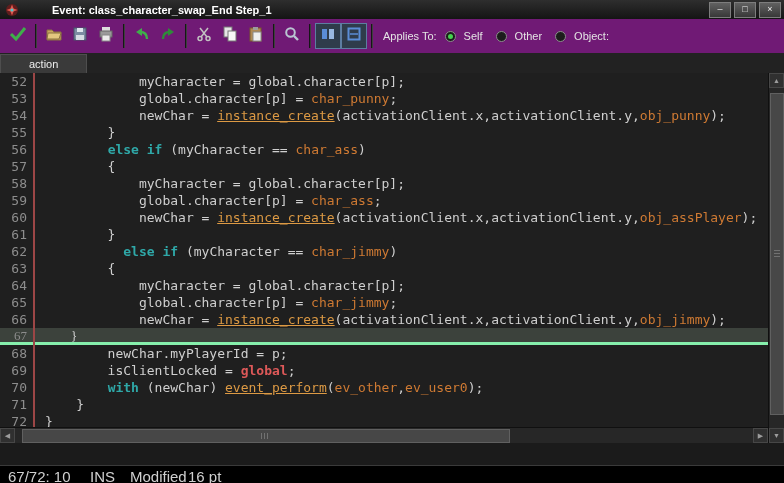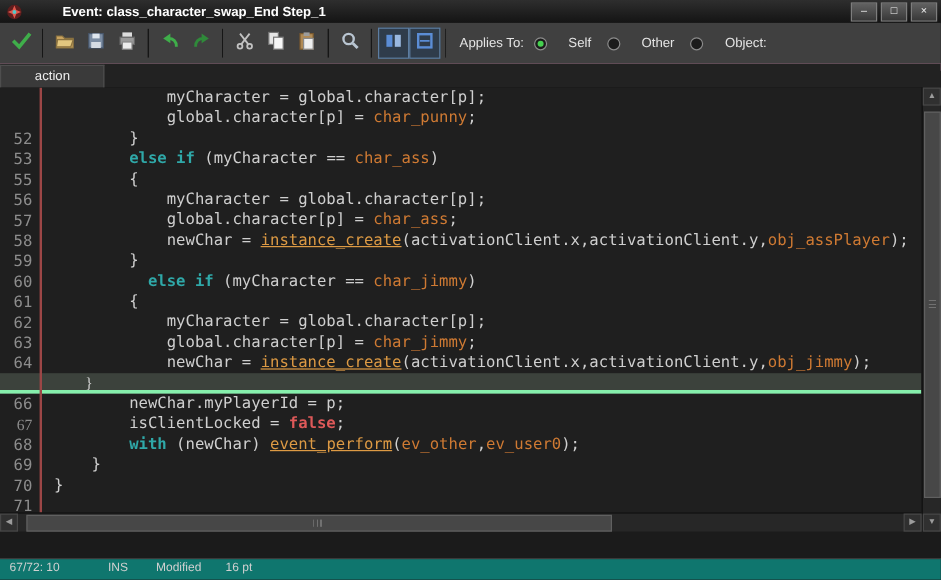--- a/index.html
+++ b/index.html
@@ -10,45 +10,45 @@
   .titlebar{position:absolute;top:0;left:0;right:0;height:19px;
     background:linear-gradient(#2e2e2e,#141414);border-bottom:1px solid #000;
     display:flex;align-items:center;padding:0 3px;}
   .title-icon{width:14px;height:14px;margin:0 5px 0 2px;flex:none;}
   .title-text{flex:1;color:#ffffff;font-size:11px;font-weight:bold;white-space:nowrap;padding-left:28px;}
   .win-btn{flex:none;width:20px;height:14px;margin-left:3px;
     background:linear-gradient(#616161,#383838);border:1px solid #7d7d7d;
     color:#eeeeee;font-size:9px;line-height:12px;text-align:center;cursor:default;}
 
   
-  .toolbar{position:absolute;top:19px;left:0;right:0;height:34px;background:#404040;
+  .toolbar{position:absolute;top:19px;left:0;right:0;height:34px;background:#701a75;
     border-bottom:6px solid #f9a8d4;display:flex;align-items:center;padding:0 5px;}
   .tb-btn{width:26px;height:26px;display:flex;align-items:center;justify-content:center;flex:none;}
   .tb-btn.pressed{width:24px;height:24px;background:#2f3c4b;border:1px solid #5d7da1;}
   .tb-sep{width:2px;height:24px;margin:0 4px;flex:none;
     background:linear-gradient(to right,#161616 50%,#3f3f3f 50%);}
   .applies-label{color:#e4e4e4;font-size:11px;margin:0 8px 0 6px;white-space:nowrap;}
-  .radio{display:flex;align-items:center;margin-right:13px;color:#e4e4e4;font-size:11px;gap:18px;}
+  .radio{display:flex;align-items:center;margin-right:13px;color:#e4e4e4;font-size:11px;gap:8px;}
   .radio-circle{width:11px;height:11px;border-radius:50%;border:1px solid #8c8c8c;
     background:#1c1c1c;position:relative;flex:none;box-sizing:border-box;}
   .radio-circle.sel::after{content:"";position:absolute;left:2px;top:2px;width:5px;height:5px;
     border-radius:50%;background:#45d04f;}
 
   
   .tabbar{position:absolute;top:53px;left:0;right:0;height:20px;background:#222222;
     border-bottom:1px solid #0e0e0e;display:flex;align-items:flex-end;}
   .tab{height:19px;box-sizing:border-box;background:#3a3a3a;color:#ededed;font-size:11px;
     padding:3px 28px 0;border:1px solid #4e4e4e;border-bottom:none;}
 
   
   .editor{position:absolute;top:73px;left:0;width:768px;height:354px;background:#1f1f1f;overflow:hidden;}
   .code-row{position:relative;height:17px;box-sizing:border-box;white-space:pre;
     font-family:"DejaVu Sans Mono",monospace;font-size:13px;line-height:17px;}
   .code-row.current{background:var(--current_line);border-bottom:3px solid #86efac;line-height:16px;font-family:Liberation Serif, serif;}
-  .ln{position:absolute;left:0;top:0;width:27px;text-align:right;color:#8d8d8d;margin-top:35px;}
+  .ln{position:absolute;left:0;top:0;width:27px;text-align:right;color:#8d8d8d;}
   .code-text{position:absolute;left:45px;top:0;}
   .gutter-rule{position:absolute;left:33px;top:0;bottom:0;width:2px;background:var(--gutter_rule);z-index:3;}
 
   .tok-p{color:var(--plain);}
   .tok-k{color:var(--keyword);font-weight:bold;}
   .tok-r{color:var(--resource);}
   .tok-f{color:var(--function);text-decoration:underline;}
   .tok-b{color:var(--boolean);font-weight:bold;}
 
   
@@ -60,22 +60,22 @@
   .vthumb{position:absolute;left:1px;width:14px;top:20px;height:322px;background:#474747;
     border:1px solid #606060;box-sizing:border-box;}
   .vthumb::after{content:"";position:absolute;left:3px;right:3px;top:50%;margin-top:-4px;height:8px;
     background:repeating-linear-gradient(to bottom,#717171 0 1px,transparent 1px 3px);}
   .hthumb{position:absolute;top:1px;height:14px;left:22px;width:488px;background:#474747;
     border:1px solid #606060;box-sizing:border-box;}
   .hthumb::after{content:"";position:absolute;top:3px;bottom:3px;left:50%;margin-left:-5px;width:9px;
     background:repeating-linear-gradient(to right,#717171 0 1px,transparent 1px 3px);}
 
   
-  .statusbar{position:absolute;left:0;right:0;bottom:0;height:17px;background:#0f766e;
-    border-top:1px solid #3a3a3a;color:#d0d0d0;font-size:10px;}
+  .statusbar{position:absolute;left:0;right:0;bottom:0;height:17px;background:#000000;
+    border-top:1px solid #3a3a3a;color:#d0d0d0;font-size:15px;}
   .statusbar span{position:absolute;top:2px;white-space:nowrap;}
   .st-pos{left:8px;} .st-mode{left:90px;text-align:right;} .st-state{left:130px;} .st-font{left:188px;}
 </style>
 </head>
 <body>
 
 <div>
 
   <div class="titlebar">
     <span class="title-icon">
@@ -220,35 +220,36 @@
   </div>
 
   <div class="tabbar">
     <span class="tab">action</span>
   </div>
 
   <div class="editor">
     <div>
         <div class="code-row"><span class="ln">52</span><span class="code-text"><span class="tok-p">            myCharacter = global.character[p];</span></span></div>
         <div class="code-row"><span class="ln">53</span><span class="code-text"><span class="tok-p">            global.character[p] = </span><span class="tok-r">char_punny</span><span class="tok-p">;</span></span></div>
+        <div class="code-row"><span class="ln">54</span><span class="code-text"><span class="tok-p">            newChar = </span><span class="tok-f">instance_create</span><span class="tok-p">(activationClient.x,activationClient.y,</span><span class="tok-r">obj_punny</span><span class="tok-p">);</span></span></div>
         <div class="code-row"><span class="ln">55</span><span class="code-text"><span class="tok-p">        }</span></span></div>
         <div class="code-row"><span class="ln">56</span><span class="code-text"><span class="tok-p">        </span><span class="tok-k">else if</span><span class="tok-p"> (myCharacter == </span><span class="tok-r">char_ass</span><span class="tok-p">)</span></span></div>
         <div class="code-row"><span class="ln">57</span><span class="code-text"><span class="tok-p">        {</span></span></div>
         <div class="code-row"><span class="ln">58</span><span class="code-text"><span class="tok-p">            myCharacter = global.character[p];</span></span></div>
         <div class="code-row"><span class="ln">59</span><span class="code-text"><span class="tok-p">            global.character[p] = </span><span class="tok-r">char_ass</span><span class="tok-p">;</span></span></div>
         <div class="code-row"><span class="ln">60</span><span class="code-text"><span class="tok-p">            newChar = </span><span class="tok-f">instance_create</span><span class="tok-p">(activationClient.x,activationClient.y,</span><span class="tok-r">obj_assPlayer</span><span class="tok-p">);</span></span></div>
         <div class="code-row"><span class="ln">61</span><span class="code-text"><span class="tok-p">        }</span></span></div>
         <div class="code-row"><span class="ln">62</span><span class="code-text"><span class="tok-p">          </span><span class="tok-k">else if</span><span class="tok-p"> (myCharacter == </span><span class="tok-r">char_jimmy</span><span class="tok-p">)</span></span></div>
         <div class="code-row"><span class="ln">63</span><span class="code-text"><span class="tok-p">        {</span></span></div>
         <div class="code-row"><span class="ln">64</span><span class="code-text"><span class="tok-p">            myCharacter = global.character[p];</span></span></div>
         <div class="code-row"><span class="ln">65</span><span class="code-text"><span class="tok-p">            global.character[p] = </span><span class="tok-r">char_jimmy</span><span class="tok-p">;</span></span></div>
         <div class="code-row"><span class="ln">66</span><span class="code-text"><span class="tok-p">            newChar = </span><span class="tok-f">instance_create</span><span class="tok-p">(activationClient.x,activationClient.y,</span><span class="tok-r">obj_jimmy</span><span class="tok-p">);</span></span></div>
         <div class="code-row current"><span class="ln">67</span><span class="code-text"><span class="tok-p">        }</span></span></div>
         <div class="code-row"><span class="ln">68</span><span class="code-text"><span class="tok-p">        newChar.myPlayerId = p;</span></span></div>
-        <div class="code-row"><span class="ln">69</span><span class="code-text"><span class="tok-p">        isClientLocked = </span><span class="tok-b">false</span><span class="tok-p">;</span></span></div>
+        <div class="code-row"><span class="ln">69</span><span class="code-text"><span class="tok-p">        isClientLocked = </span><span class="tok-b">global</span><span class="tok-p">;</span></span></div>
         <div class="code-row"><span class="ln">70</span><span class="code-text"><span class="tok-p">        </span><span class="tok-k">with</span><span class="tok-p"> (newChar) </span><span class="tok-f">event_perform</span><span class="tok-p">(</span><span class="tok-r">ev_other</span><span class="tok-p">,</span><span class="tok-r">ev_user0</span><span class="tok-p">);</span></span></div>
         <div class="code-row"><span class="ln">71</span><span class="code-text"><span class="tok-p">    }</span></span></div>
         <div class="code-row"><span class="ln">72</span><span class="code-text"><span class="tok-p">}</span></span></div>
       </div>
     <div class="gutter-rule"></div>
   </div>
 
   <div class="vscroll">
     <span class="sb-arrow sb-up">▲</span>
     <span class="vthumb"></span>

